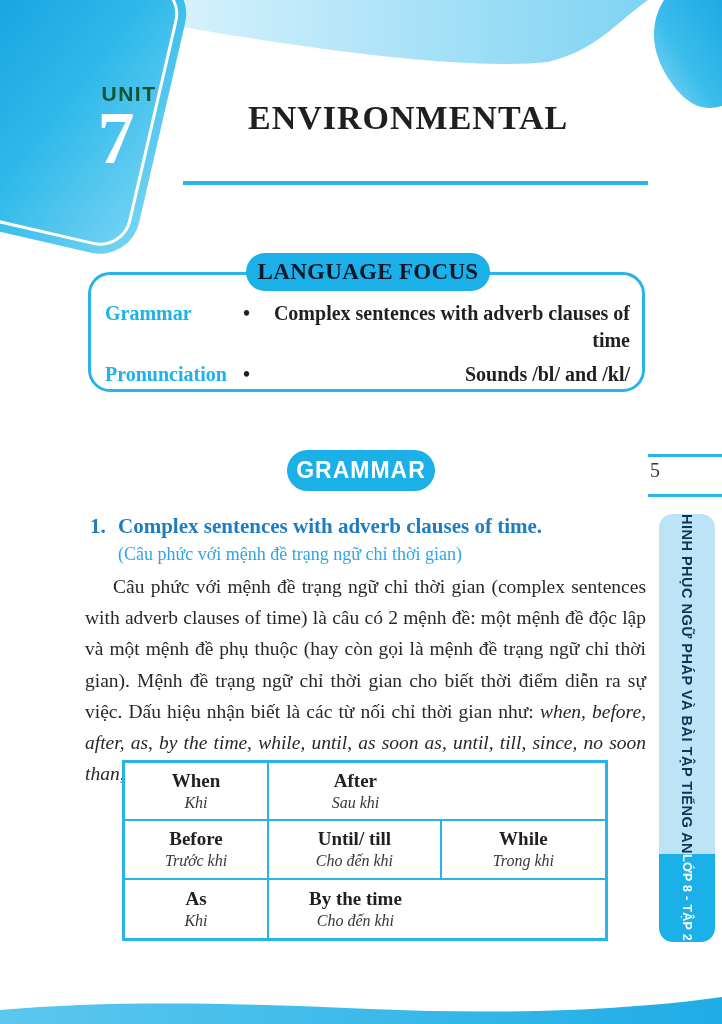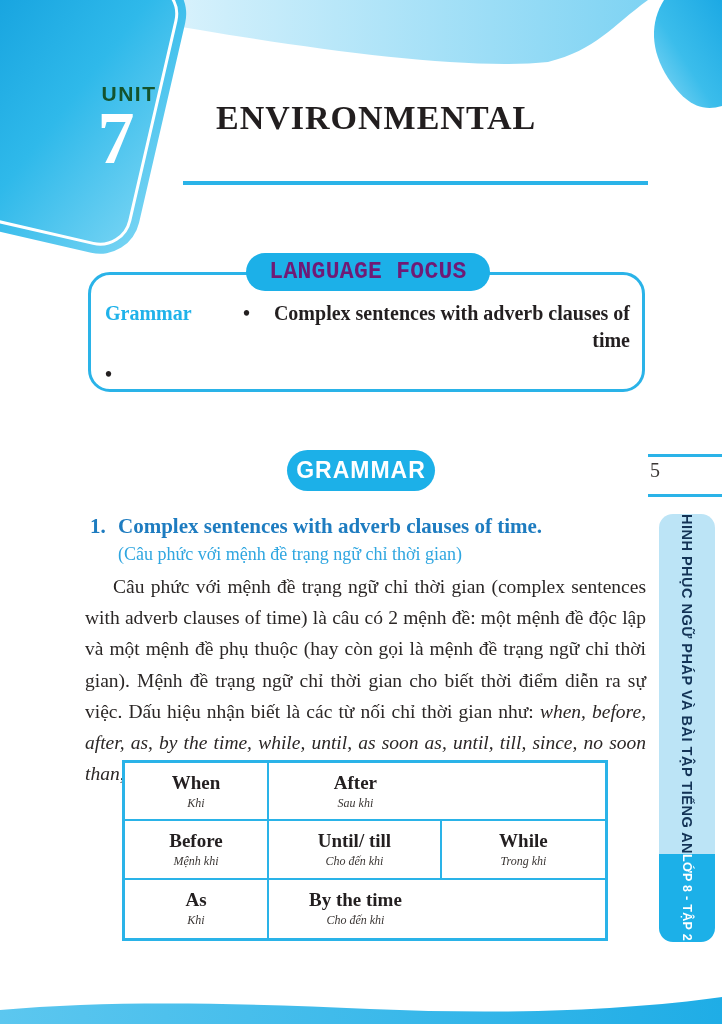--- a/index.html
+++ b/index.html
@@ -22,38 +22,38 @@
   .unit-label{
     position:absolute;left:92px;top:82px;width:74px;text-align:center;
     font-family:"Liberation Sans",sans-serif;font-weight:800;font-size:21px;
     letter-spacing:1.5px;color:#14532d;
   }
   .unit-number{
     position:absolute;left:84px;top:96px;width:64px;text-align:center;
     font-family:"Liberation Serif",serif;font-weight:700;font-size:74px;color:#fff;
   }
   .page-title{
-    position:absolute;left:216px;top:96px;width:420px;
+    position:absolute;left:248px;top:96px;width:420px;
     font-family:"Liberation Serif",serif;font-weight:700;font-size:34px;
     line-height:43px;letter-spacing:1px;color:#221e1f;
   }
   .title-underline{
     position:absolute;left:183px;top:181px;width:465px;height:4px;background:#2ab3e8;
   }
   
   .lf-box{
     position:absolute;left:88px;top:272px;width:557px;height:120px;
     border:3px solid #2ab3e8;border-radius:22px;background:#fff;box-sizing:border-box;
   }
   .lf-pill{
     position:absolute;left:246px;top:253px;width:244px;height:38px;
     background:#1cb0e8;border-radius:19px;
     display:flex;align-items:center;justify-content:center;
-    font-family:Liberation Mono, monospace;font-weight:800;font-size:23px;
-    letter-spacing:.3px;color:#701a75;
+    font-family:Liberation Serif, serif;font-weight:800;font-size:23px;
+    letter-spacing:.3px;color:#0f172a;
   }
   .lf-grid{
     position:absolute;left:105px;top:300px;width:525px;
     display:grid;grid-template-columns:138px 24px 1fr;row-gap:7px;
     font-size:20px;line-height:27px;
   }
   .lf-label{font-weight:700;color:#1fb2ea;}
   .lf-bullet{font-weight:700;color:#231f20;}
   .lf-text{font-weight:700;color:#231f20;max-width:372px;text-align:right;}
   
@@ -84,21 +84,21 @@
     display:grid;grid-template-rows:repeat(3,1fr);background:#fff;
   }
   .t-row{display:grid;grid-template-columns:30% 36% 34%;border-bottom:2.5px solid #2ab3e8;}
   .t-row:last-child{border-bottom:none;}
   .t-cell{
     border-right:2.5px solid #2ab3e8;
     display:flex;flex-direction:column;align-items:center;justify-content:center;gap:2px;
   }
   .t-cell:last-child{border-right:none;}
   .t-en{font-weight:700;font-size:19px;color:#231f20;}
-  .t-vi{font-style:italic;font-size:12px;color:#3a3634;}
+  .t-vi{font-style:italic;font-size:16px;color:#3a3634;}
   
   .pagenum-rule{position:absolute;width:74px;height:3px;background:#2ab3e8;left:648px;}
   .rule-top{top:454px;}
   .rule-bottom{top:494px;}
   .page-number{
     position:absolute;left:650px;top:459px;width:30px;
     font-size:20px;color:#3a3634;
   }
   .side-bar{position:absolute;left:659px;top:514px;width:56px;height:428px;
     border-radius:14px;overflow:hidden;display:flex;flex-direction:column;}
@@ -147,21 +147,23 @@
   <div>ENVIRONMENTAL</div>
 </div>
 <div class="title-underline"></div>
 
 <div class="lf-box"></div>
 <div class="lf-pill">LANGUAGE FOCUS</div>
 <div class="lf-grid">
   <div class="lf-label">Grammar</div>
   <div class="lf-bullet">•</div>
   <div class="lf-text">Complex sentences with adverb clauses of time</div>
+  <div class="lf-label">Pronunciation</div>
   <div class="lf-bullet">•</div>
+  <div class="lf-text">Sounds /bl/ and /kl/</div>
 </div>
 
 <div class="grammar-badge">GRAMMAR</div>
 
 <div class="sec-head">
   <span class="sec-num">1.</span>
   <span>Complex sentences with adverb clauses of time.</span>
 </div>
 <div class="sec-sub">(Câu phức với mệnh đề trạng ngữ chỉ thời gian)</div>
 
@@ -174,21 +176,21 @@
       <div class="t-vi">Khi</div>
     </div>
     <div class="t-cell">
       <div class="t-en">After</div>
       <div class="t-vi">Sau khi</div>
     </div>
   </div>
   <div class="t-row">
     <div class="t-cell">
       <div class="t-en">Before</div>
-      <div class="t-vi">Mệnh khi</div>
+      <div class="t-vi">Trước khi</div>
     </div>
     <div class="t-cell">
       <div class="t-en">Until/ till</div>
       <div class="t-vi">Cho đến khi</div>
     </div>
     <div class="t-cell">
       <div class="t-en">While</div>
       <div class="t-vi">Trong khi</div>
     </div>
   </div>

